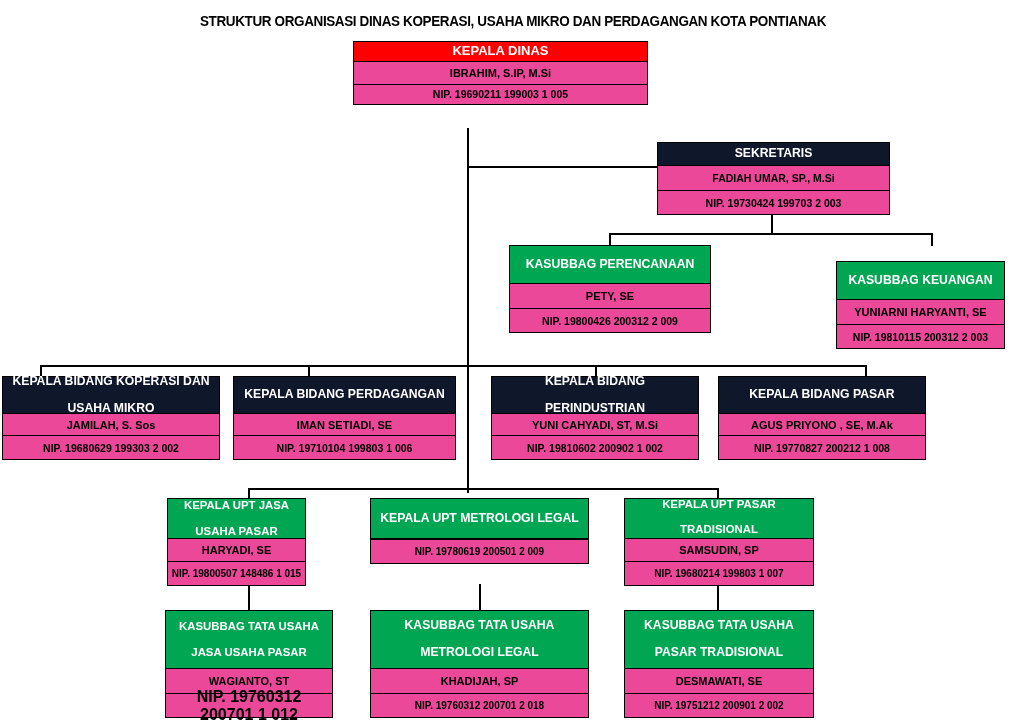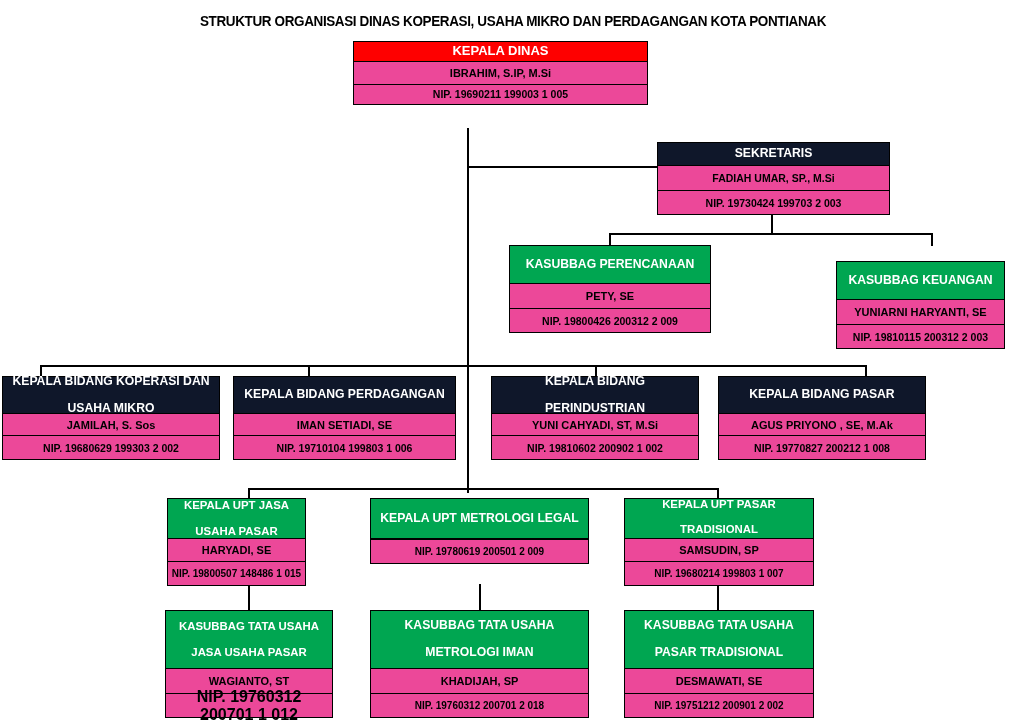--- a/index.html
+++ b/index.html
@@ -227,21 +227,21 @@
       </span>
     </div>
     <div class="cell name" style="height:24px;">WAGIANTO, ST</div>
     <div class="cell nip" style="height:24px; font-size:16px;">NIP. 19760312 200701 1 012</div>
   </div>
 
   <div class="node" style="left:370px; top:610px; width:219px;">
     <div class="hdr green fs12" style="height:58px;">
       <span>
         <span>KASUBBAG TATA USAHA</span><br>
-        <span>METROLOGI IMAN</span>
+        <span>METROLOGI LEGAL</span>
       </span>
     </div>
     <div class="cell name" style="height:24px;">KHADIJAH, SP</div>
     <div class="cell nip" style="height:24px; font-size:10px;">NIP. 19760312 200701 2 018</div>
   </div>
 
   <div class="node" style="left:624px; top:610px; width:190px;">
     <div class="hdr green fs12" style="height:58px;">
       <span>
         <span>KASUBBAG TATA USAHA</span><br>

